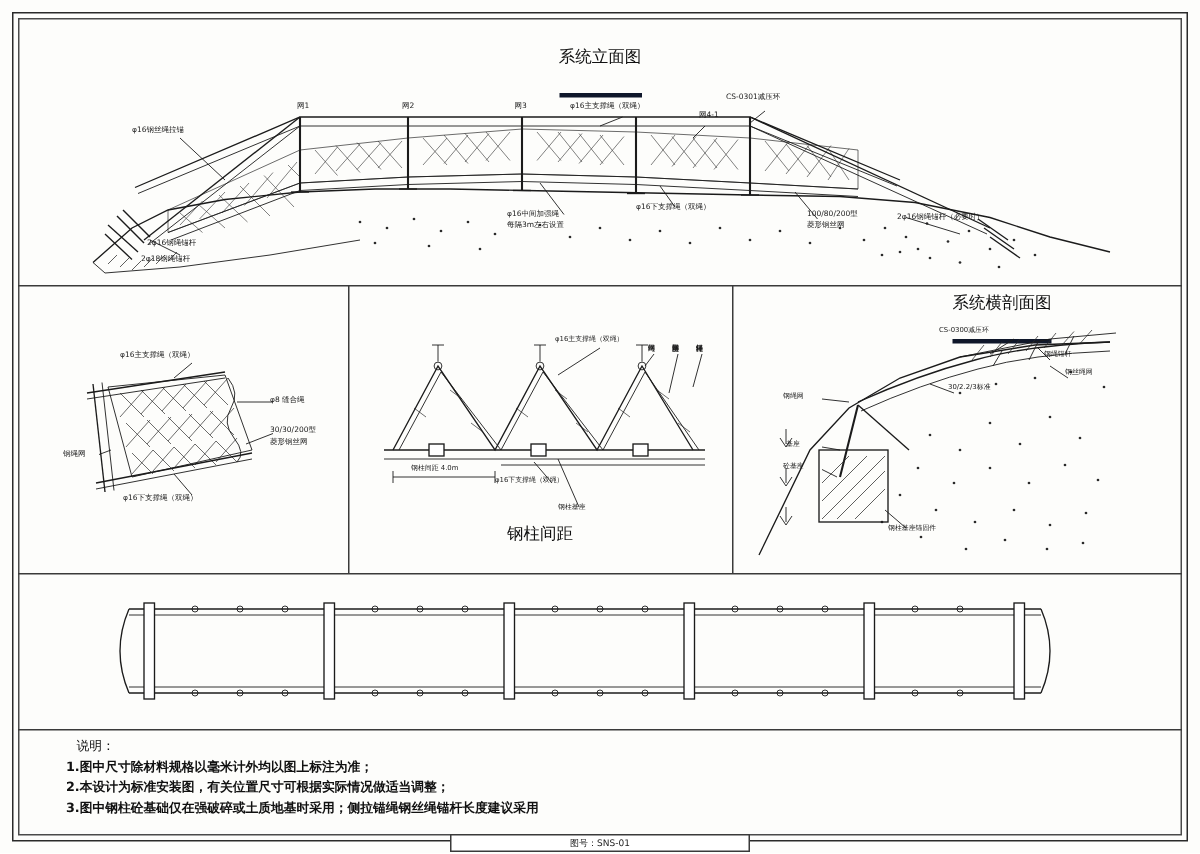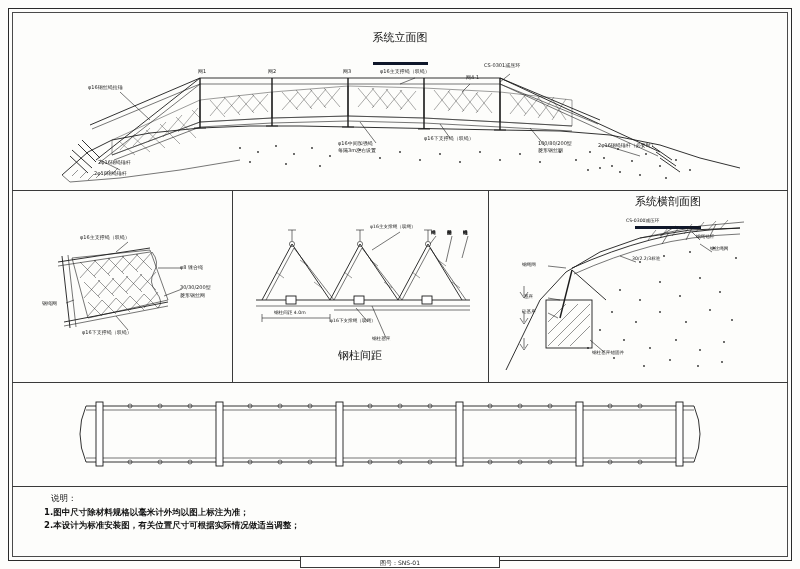--- a/index.html
+++ b/index.html
@@ -600,17 +600,18 @@
         <circle cx="550" cy="462" r="2"></circle>
       <circle cx="610" cy="462" r="2"></circle>
         <circle cx="640" cy="462" r="2"></circle>
     </g>
   </svg>
 
   <div class="notes">
     <div class="head">说明：</div>
     <div class="item">1.图中尺寸除材料规格以毫米计外均以图上标注为准；</div>
     <div class="item">2.本设计为标准安装图，有关位置尺寸可根据实际情况做适当调整；</div>
+    <div class="item">3.图中钢柱砼基础仅在强破碎或土质地基时采用；侧拉锚绳钢丝绳锚杆长度建议采用</div>
   </div>
 
   <div class="footer-box">图号：SNS-01</div>
 
 </div>
 
 </body></html>

